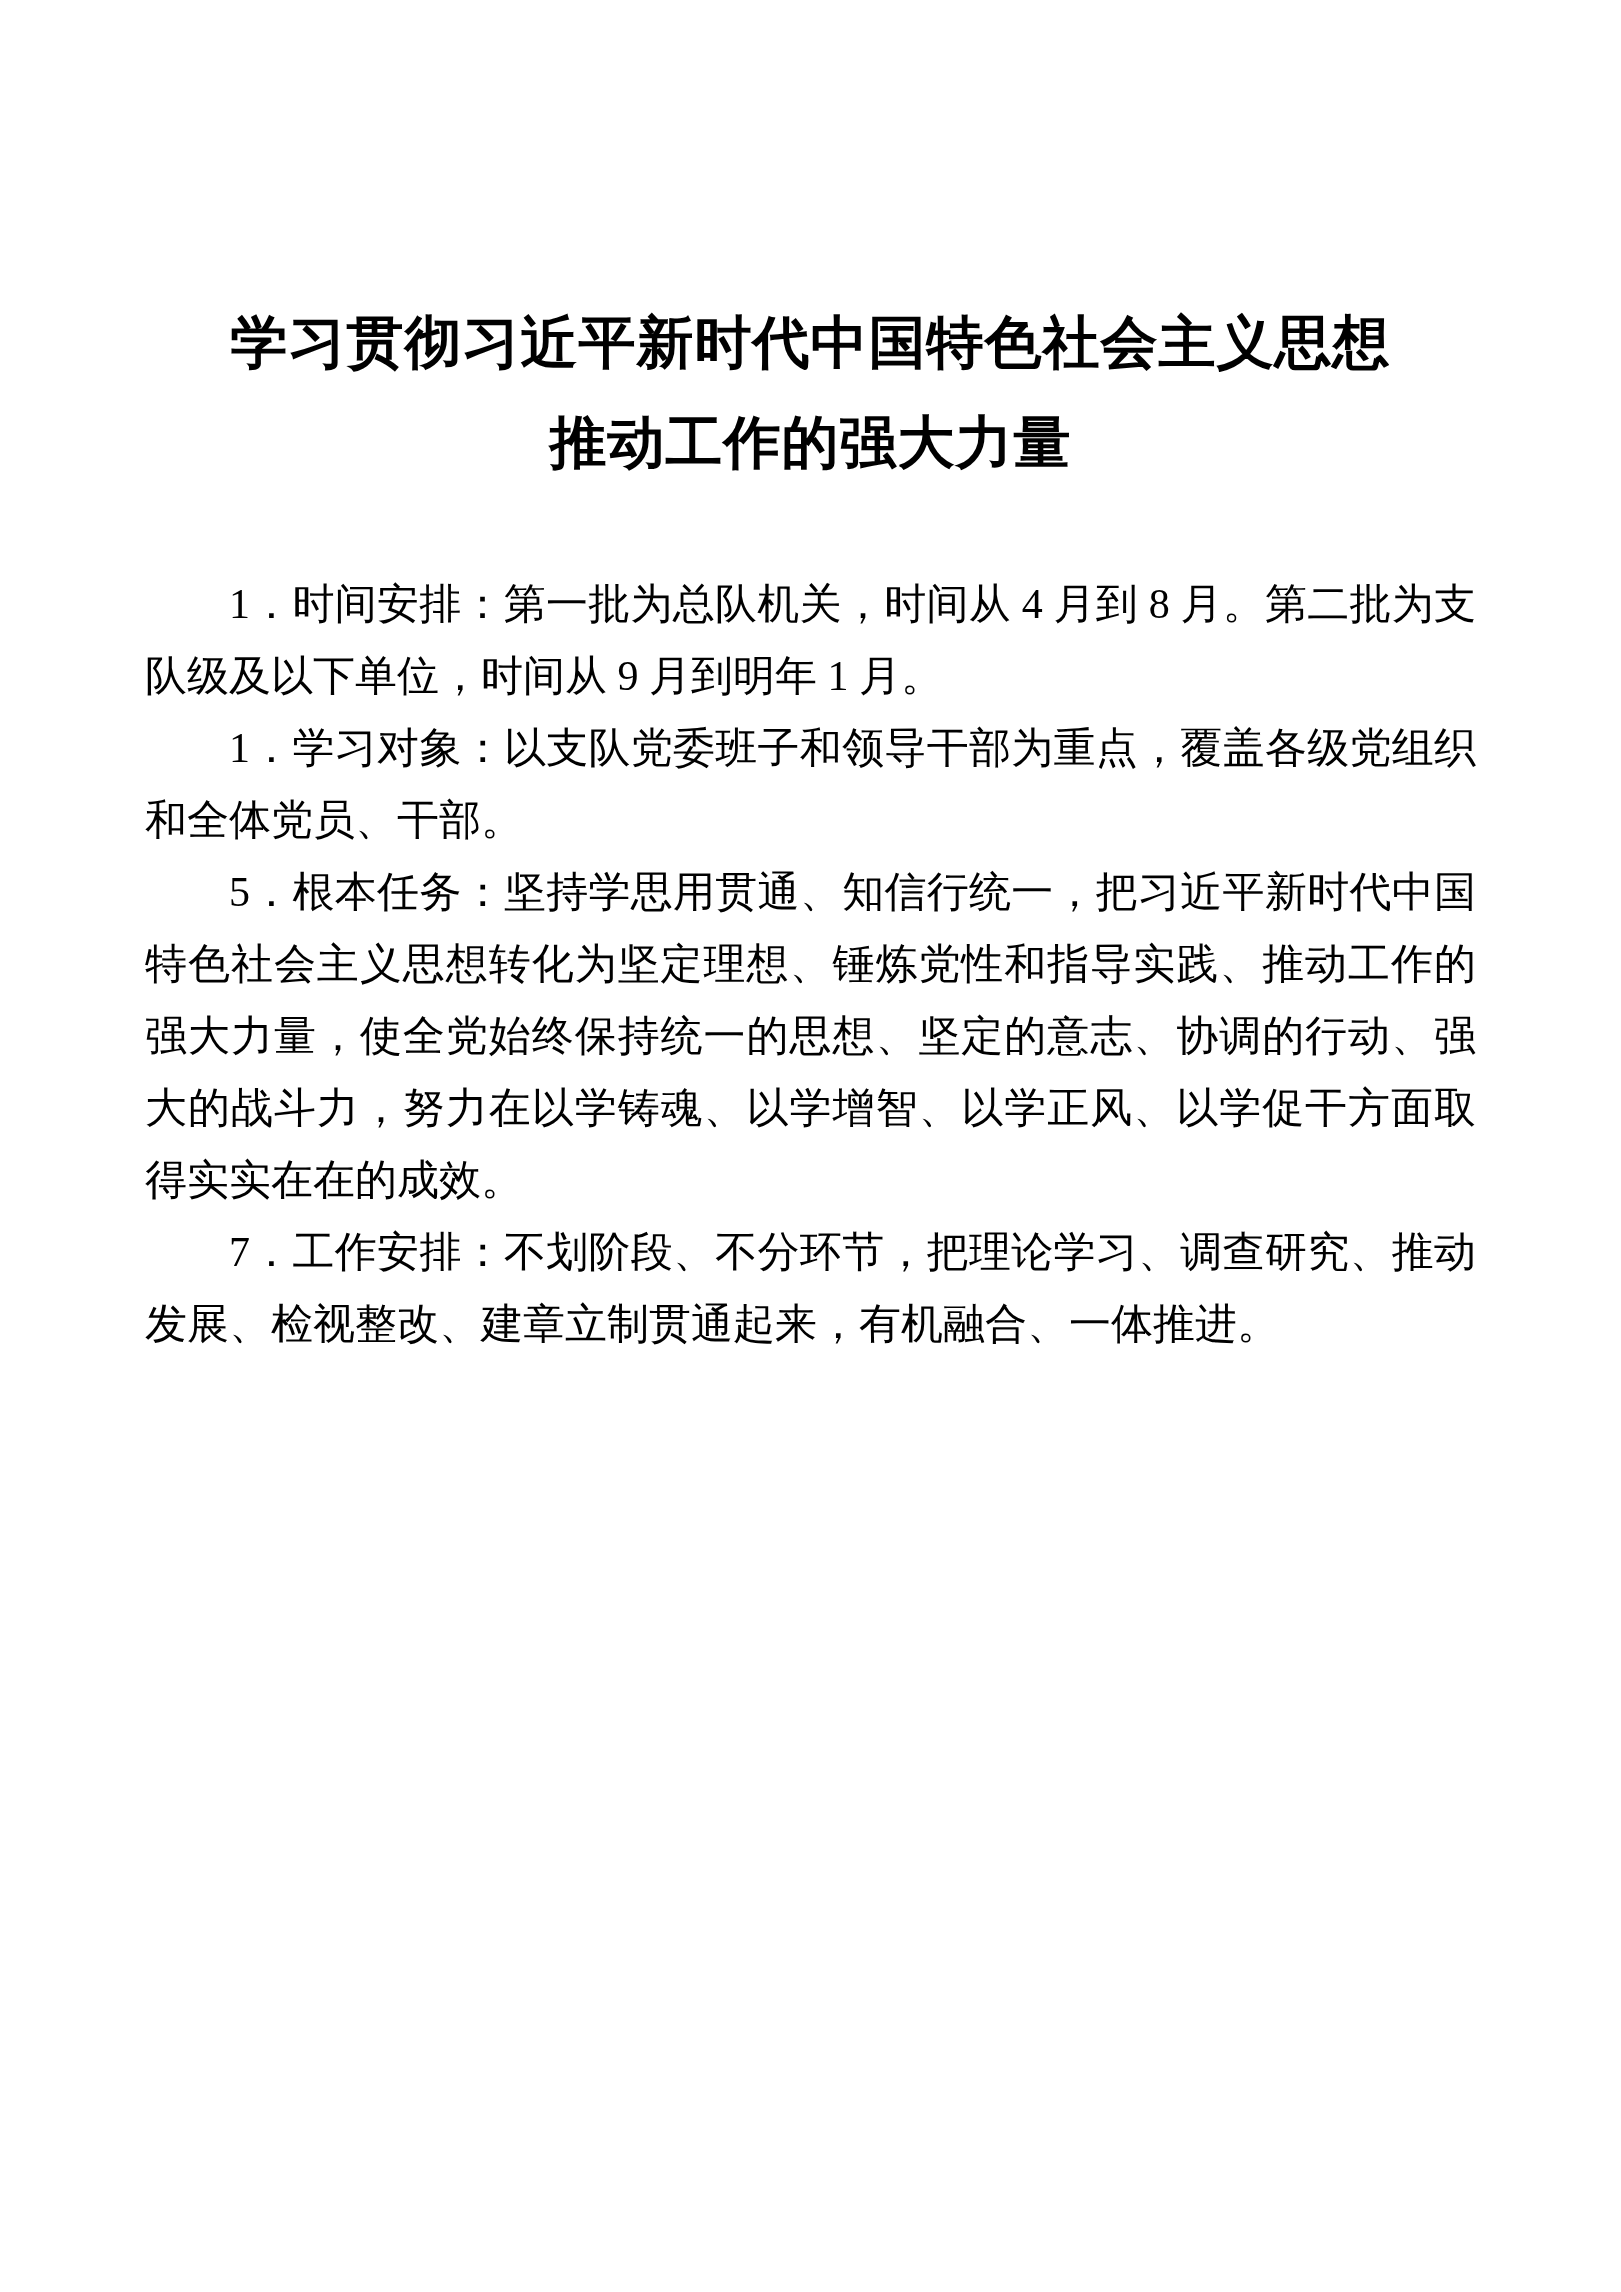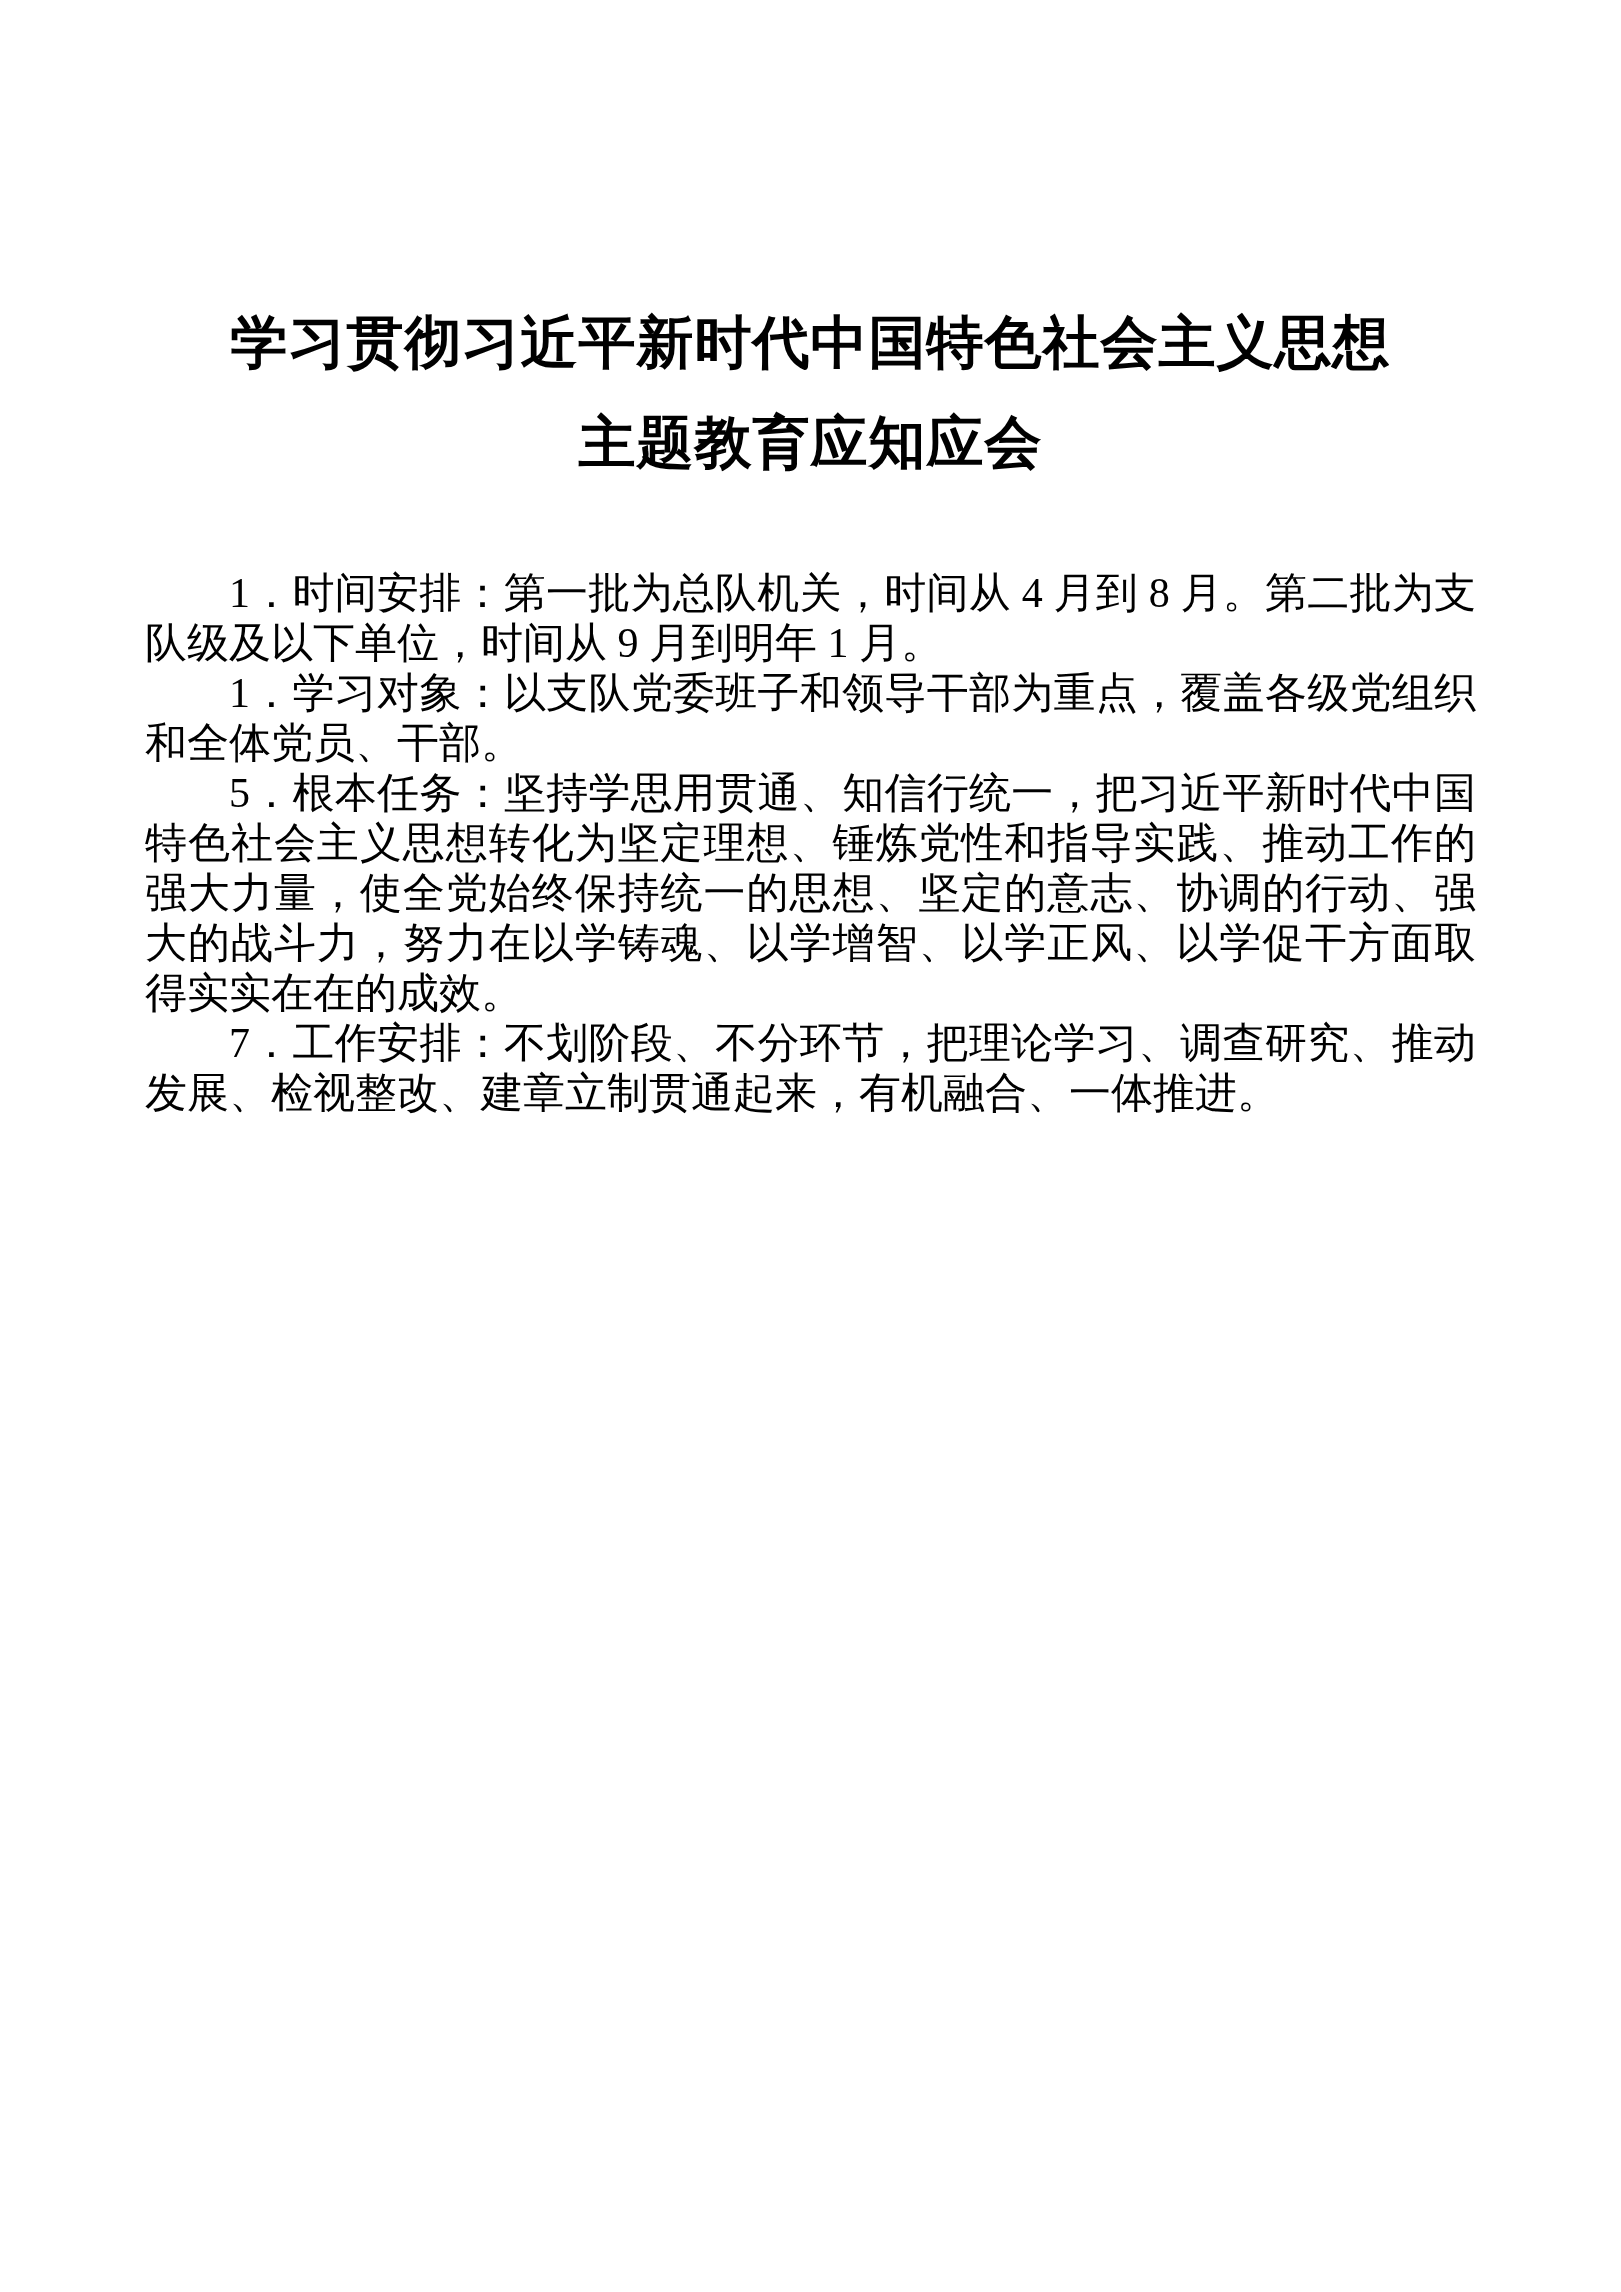--- a/index.html
+++ b/index.html
@@ -26,37 +26,37 @@
     font-size: 57px;
     line-height: 100px;
     letter-spacing: 1px;
   }
   .doc-title .title-line {
     display: block;
   }
   .doc-body {
     font-family: "Liberation Serif", "DejaVu Serif", serif;
     font-size: 42px;
-    line-height: 50px;
+    line-height: 72px;
   }
   .doc-body p.para {
     margin: 0;
     text-indent: 2em;
     text-align: justify;
     text-justify: inter-ideograph;
     word-break: break-all;
   }
 </style>
 </head>
 <body>
 
 <div class="page">
   <h1 class="doc-title">
     <span class="title-line">学习贯彻习近平新时代中国特色社会主义思想</span>
-    <span class="title-line">主题教育应知应会</span>
+    <span class="title-line">推动工作的强大力量</span>
   </h1>
 
   <div class="doc-body">
     <p class="para" style="">1．时间安排：第一批为总队机关，时间从 4 月到 8 月。第二批为支队级及以下单位，时间从 9 月到明年 1 月。</p>
       <p class="para" style="">1．学习对象：以支队党委班子和领导干部为重点，覆盖各级党组织和全体党员、干部。</p>
       <p class="para" style="">5．根本任务：坚持学思用贯通、知信行统一，把习近平新时代中国特色社会主义思想转化为坚定理想、锤炼党性和指导实践、推动工作的强大力量，使全党始终保持统一的思想、坚定的意志、协调的行动、强大的战斗力，努力在以学铸魂、以学增智、以学正风、以学促干方面取得实实在在的成效。</p>
       <p class="para" style="">7．工作安排：不划阶段、不分环节，把理论学习、调查研究、推动发展、检视整改、建章立制贯通起来，有机融合、一体推进。</p>
   </div>
 </div>
 

